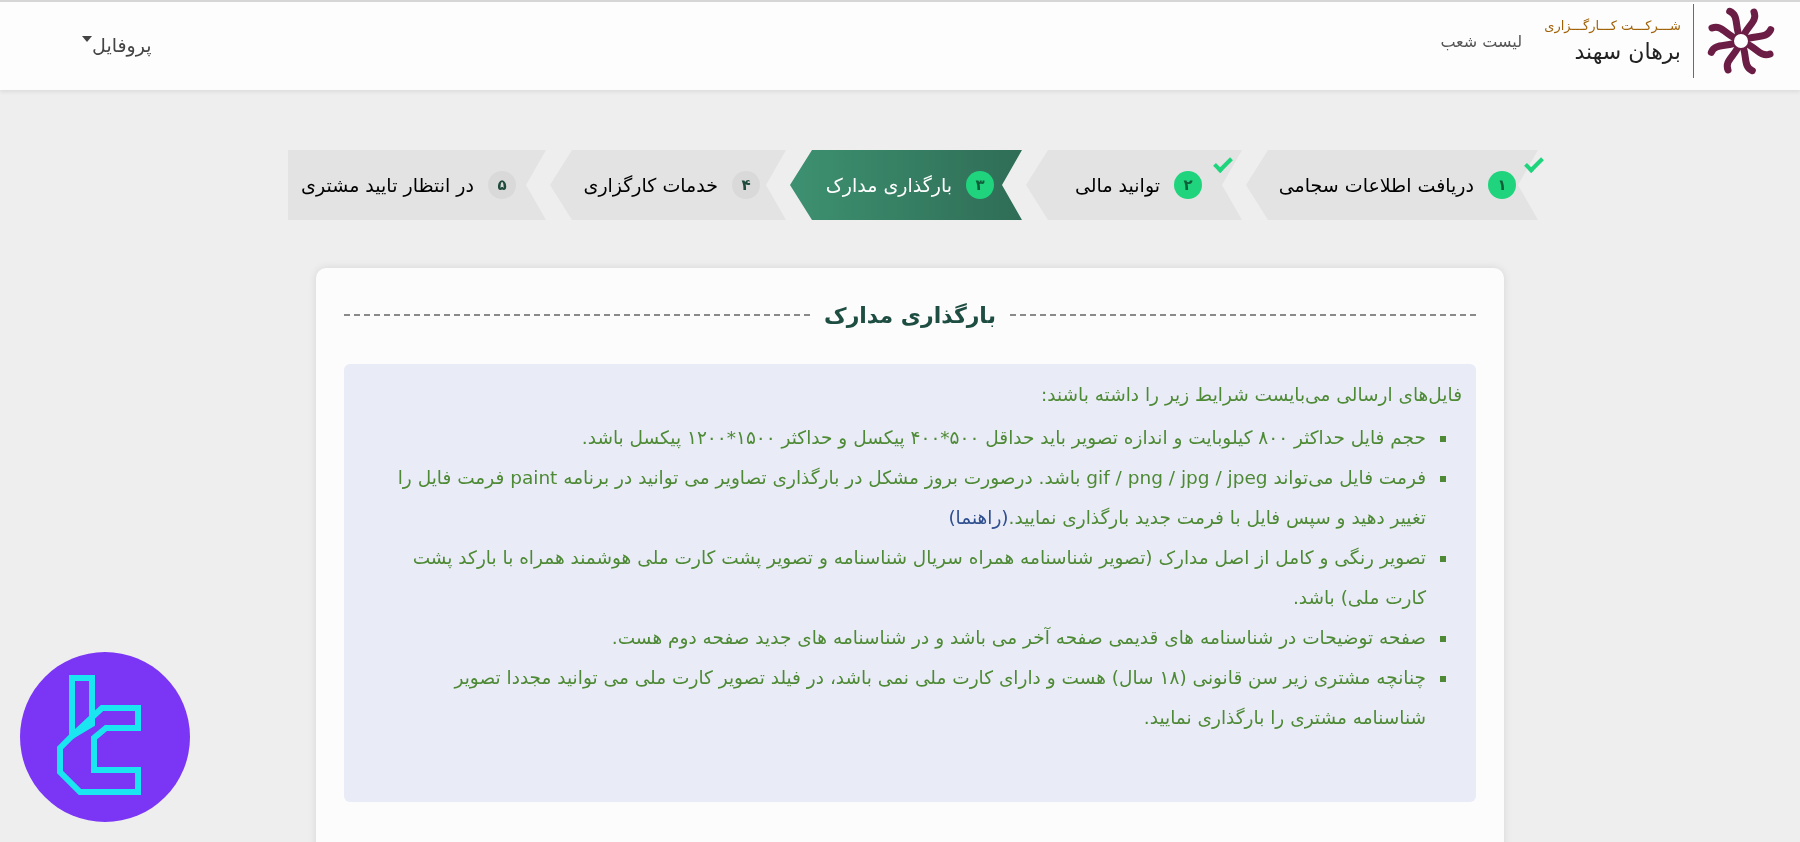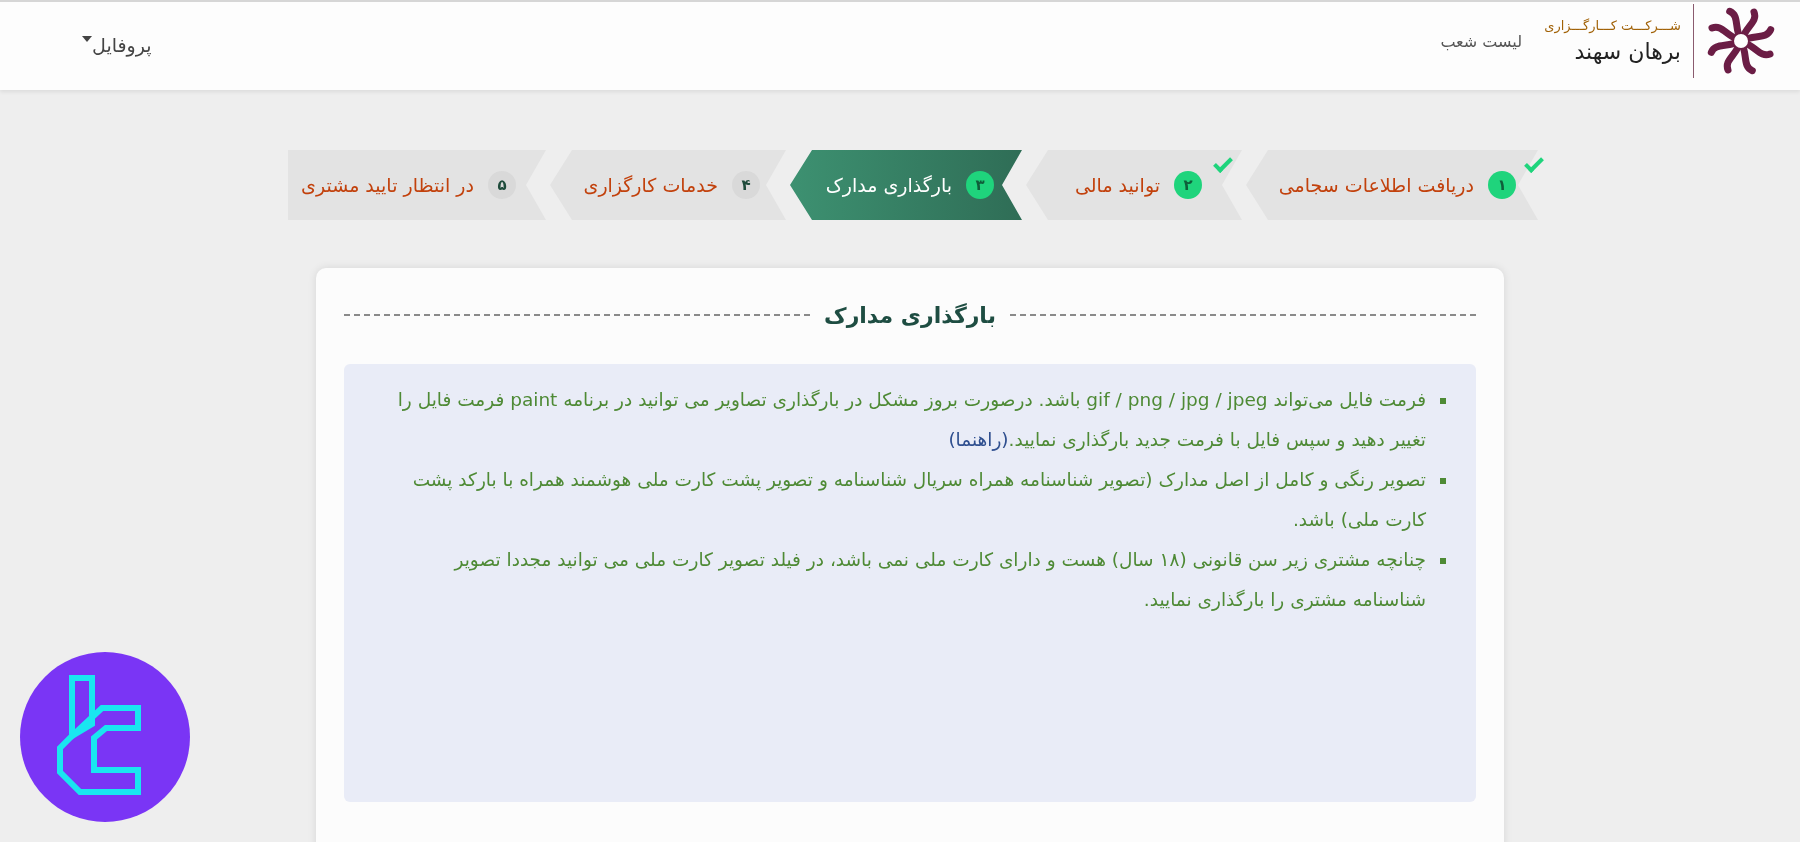--- a/index.html
+++ b/index.html
@@ -46,21 +46,21 @@
   }
   .step.inner { clip-path: polygon(100% 0, calc(100% - 20px) 50%, 100% 100%, 22px 100%, 0 50%, 22px 0); }
   .step.active { background: linear-gradient(90deg, #3d9171 0%, #2f6d56 100%); }
   .step-num {
     width: 28px; height: 28px; border-radius: 50%;
     display: flex; align-items: center; justify-content: center;
     font-size: 15px; font-weight: bold; color: #1e4b3b;
     background: #d9d9d9; margin-left: 14px; flex-shrink: 0;
   }
   .step-num.done, .step-num.current { background: #1fd47c; color: #0f5e3a; }
-  .step-label { font-size: 19px; color: #c2410c; white-space: nowrap; }
+  .step-label { font-size: 19px; color: #000000; white-space: nowrap; }
   .step.active .step-label { color: #ffffff; }
   .check {
     position: absolute; top: -10px; width: 18px; height: 10px;
     border-left: 4px solid #1fd47c; border-bottom: 4px solid #1fd47c;
     transform: rotate(-45deg);
   }
 
   
   .card {
     position: absolute; left: 316px; top: 268px; width: 1188px; height: 600px;
@@ -161,23 +161,26 @@
 </div>
 
 <div class="card">
   <div class="legend">
     <div class="dash"></div>
     <span class="legend-title">بارگذاری مدارک</span>
     <div class="dash"></div>
   </div>
 
   <div class="info-box">
+    <div class="info-intro">فایل‌های ارسالی می‌بایست شرایط زیر را داشته باشند:</div>
     <ul class="rules">
+      <li><span>حجم فایل حداکثر ۸۰۰ کیلوبایت و اندازه تصویر باید حداقل ۵۰۰*۴۰۰ پیکسل و حداکثر ۱۵۰۰*۱۲۰۰ پیکسل باشد.</span></li>
       <li><span>فرمت فایل می‌تواند gif / png / jpg / jpeg باشد. درصورت بروز مشکل در بارگذاری تصاویر می توانید در برنامه paint فرمت فایل را تغییر دهید و سپس فایل با فرمت جدید بارگذاری نمایید.</span><a class="help-link">(راهنما)</a></li>
       <li><span>تصویر رنگی و کامل از اصل مدارک (تصویر شناسنامه همراه سریال شناسنامه و تصویر پشت کارت ملی هوشمند همراه با بارکد پشت کارت ملی) باشد.</span></li>
+      <li><span>صفحه توضیحات در شناسنامه های قدیمی صفحه آخر می باشد و در شناسنامه های جدید صفحه دوم هست.</span></li>
       <li><span>چنانچه مشتری زیر سن قانونی (۱۸ سال) هست و دارای کارت ملی نمی باشد، در فیلد تصویر کارت ملی می توانید مجددا تصویر شناسنامه مشتری را بارگذاری نمایید.</span></li>
     </ul>
   </div>
 </div>
 
 <div class="wm">
   <svg width="110" height="130" viewBox="0 0 110 130">
     <g fill="none" stroke="#19e6f0" stroke-width="6" stroke-linejoin="miter">
       <path d="M22 6 L42 6 L42 52 L22 64 Z"></path>
       <path d="M22 64 L52 36 L88 36 L88 56 L56 56 L44 66 L44 98 L88 98 L88 120 L30 120 L10 100 L10 76 Z"></path>

